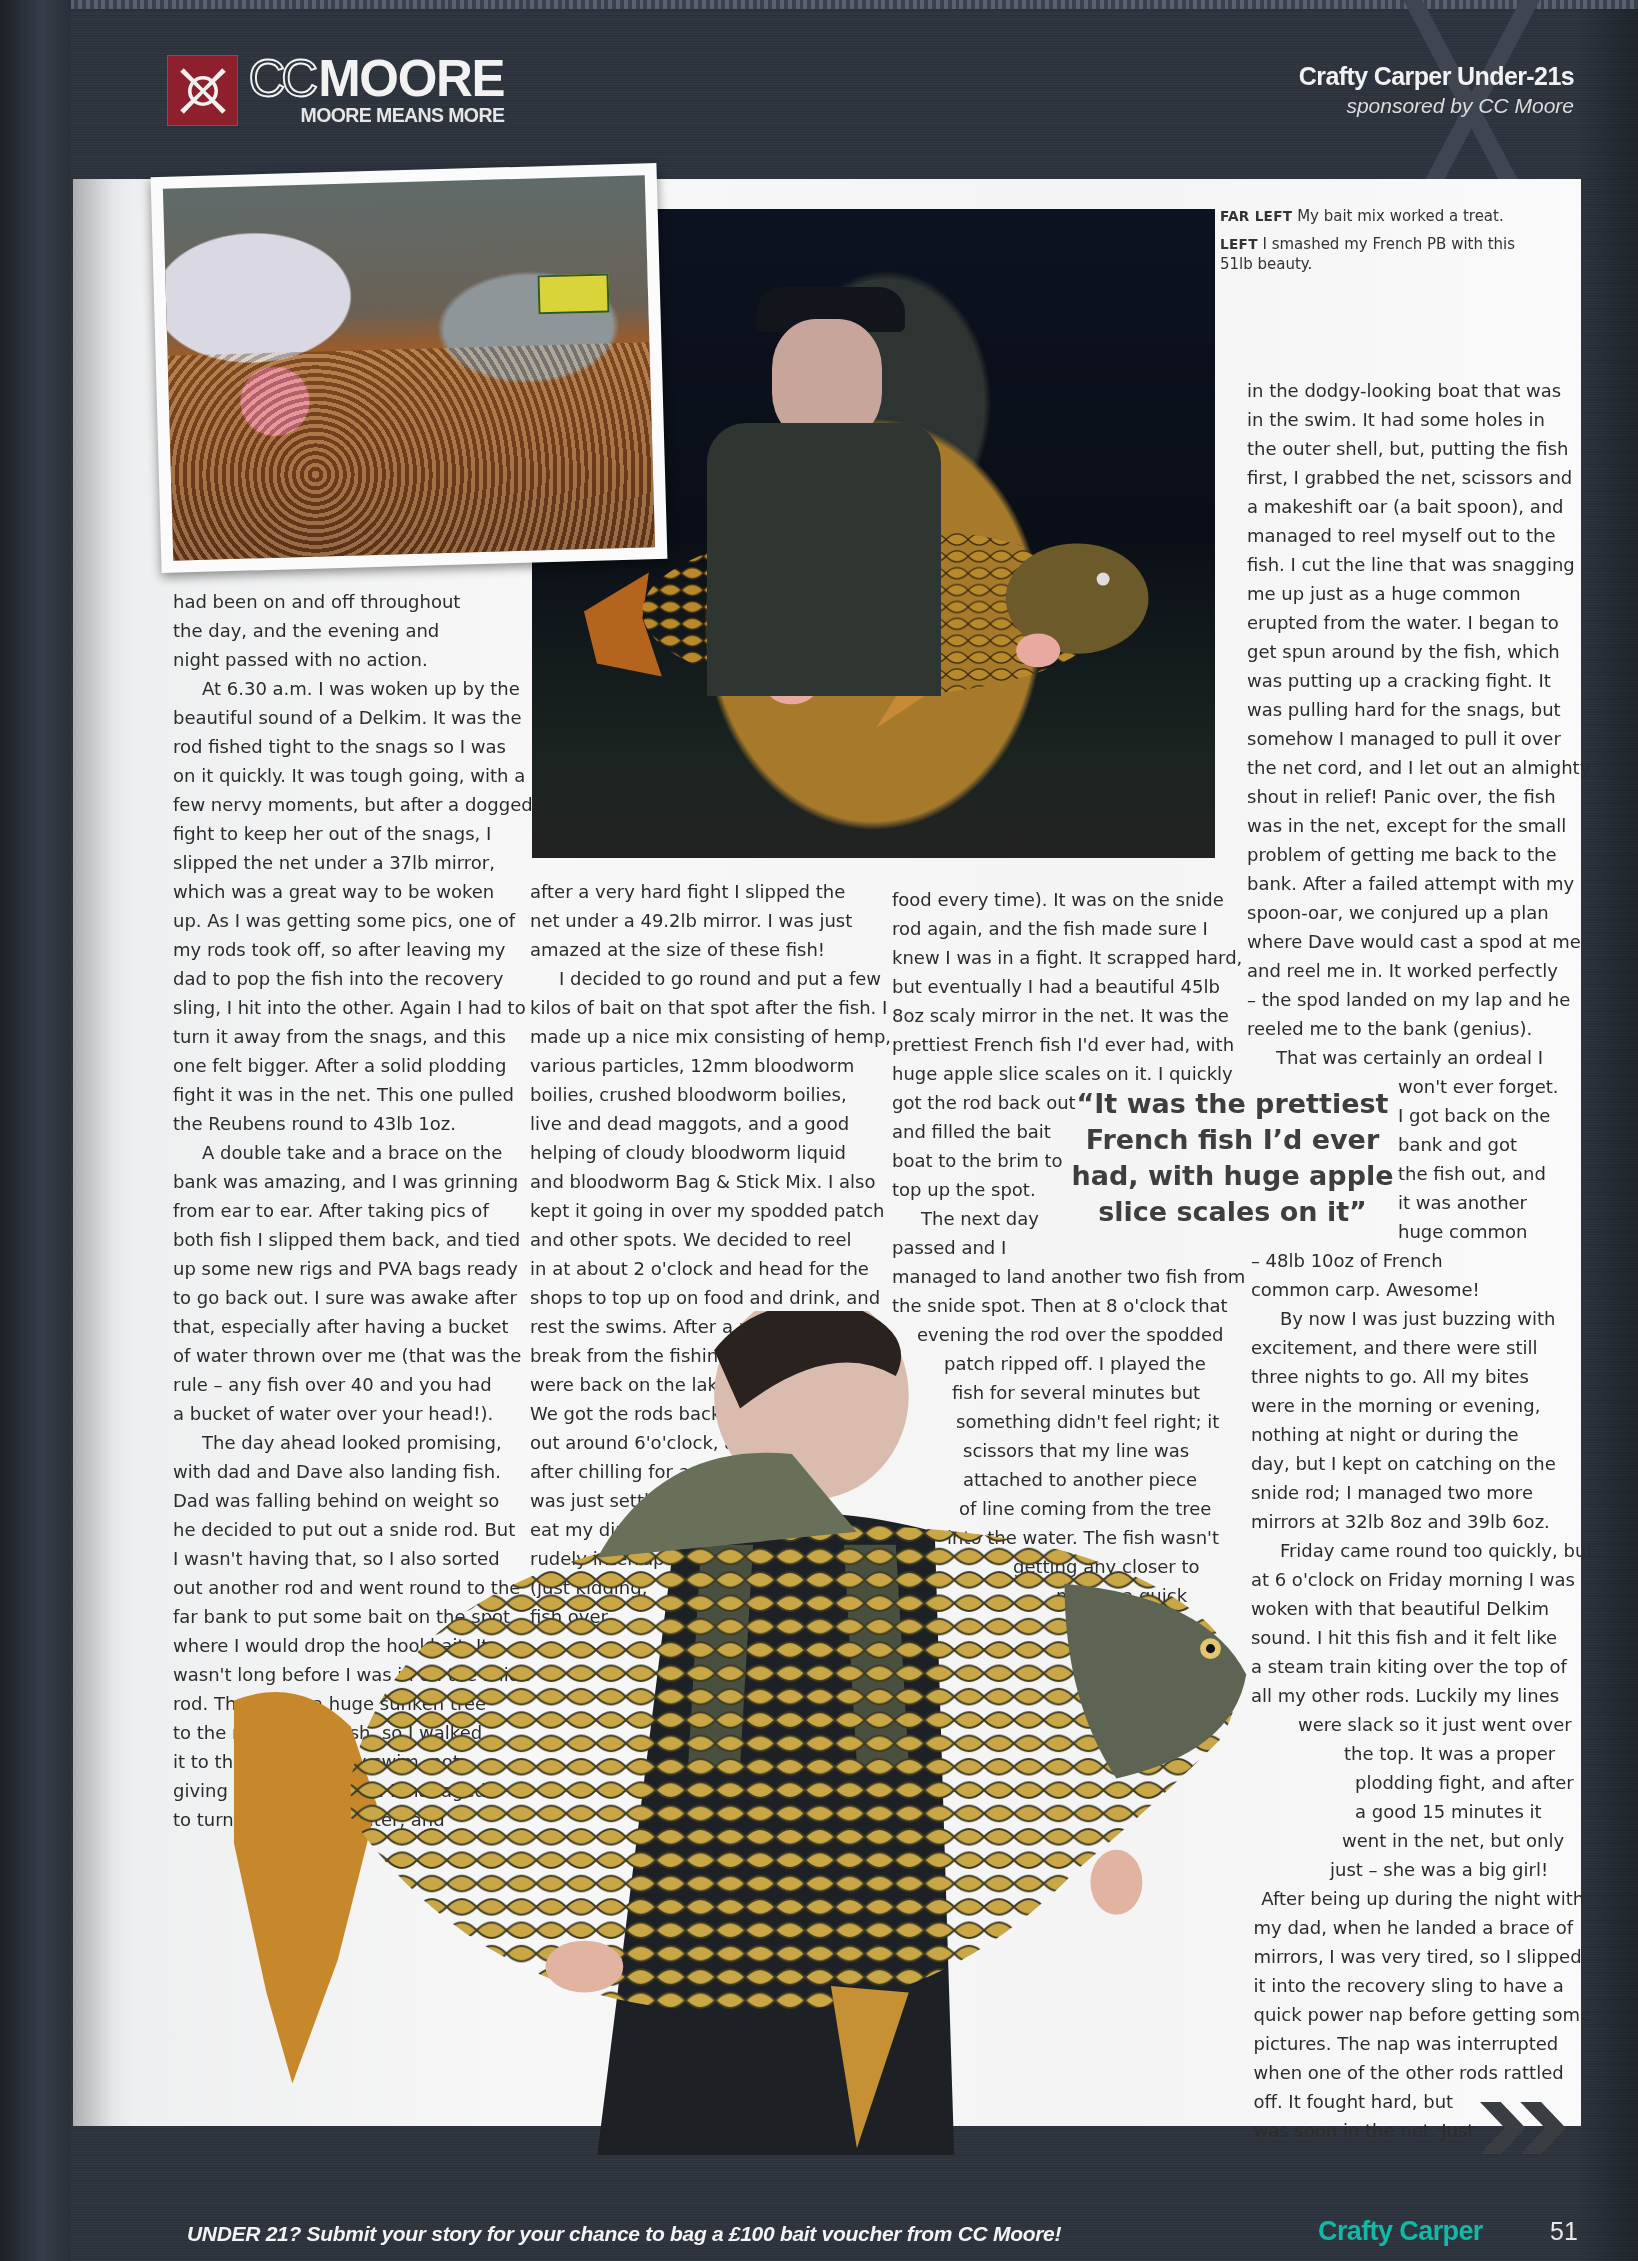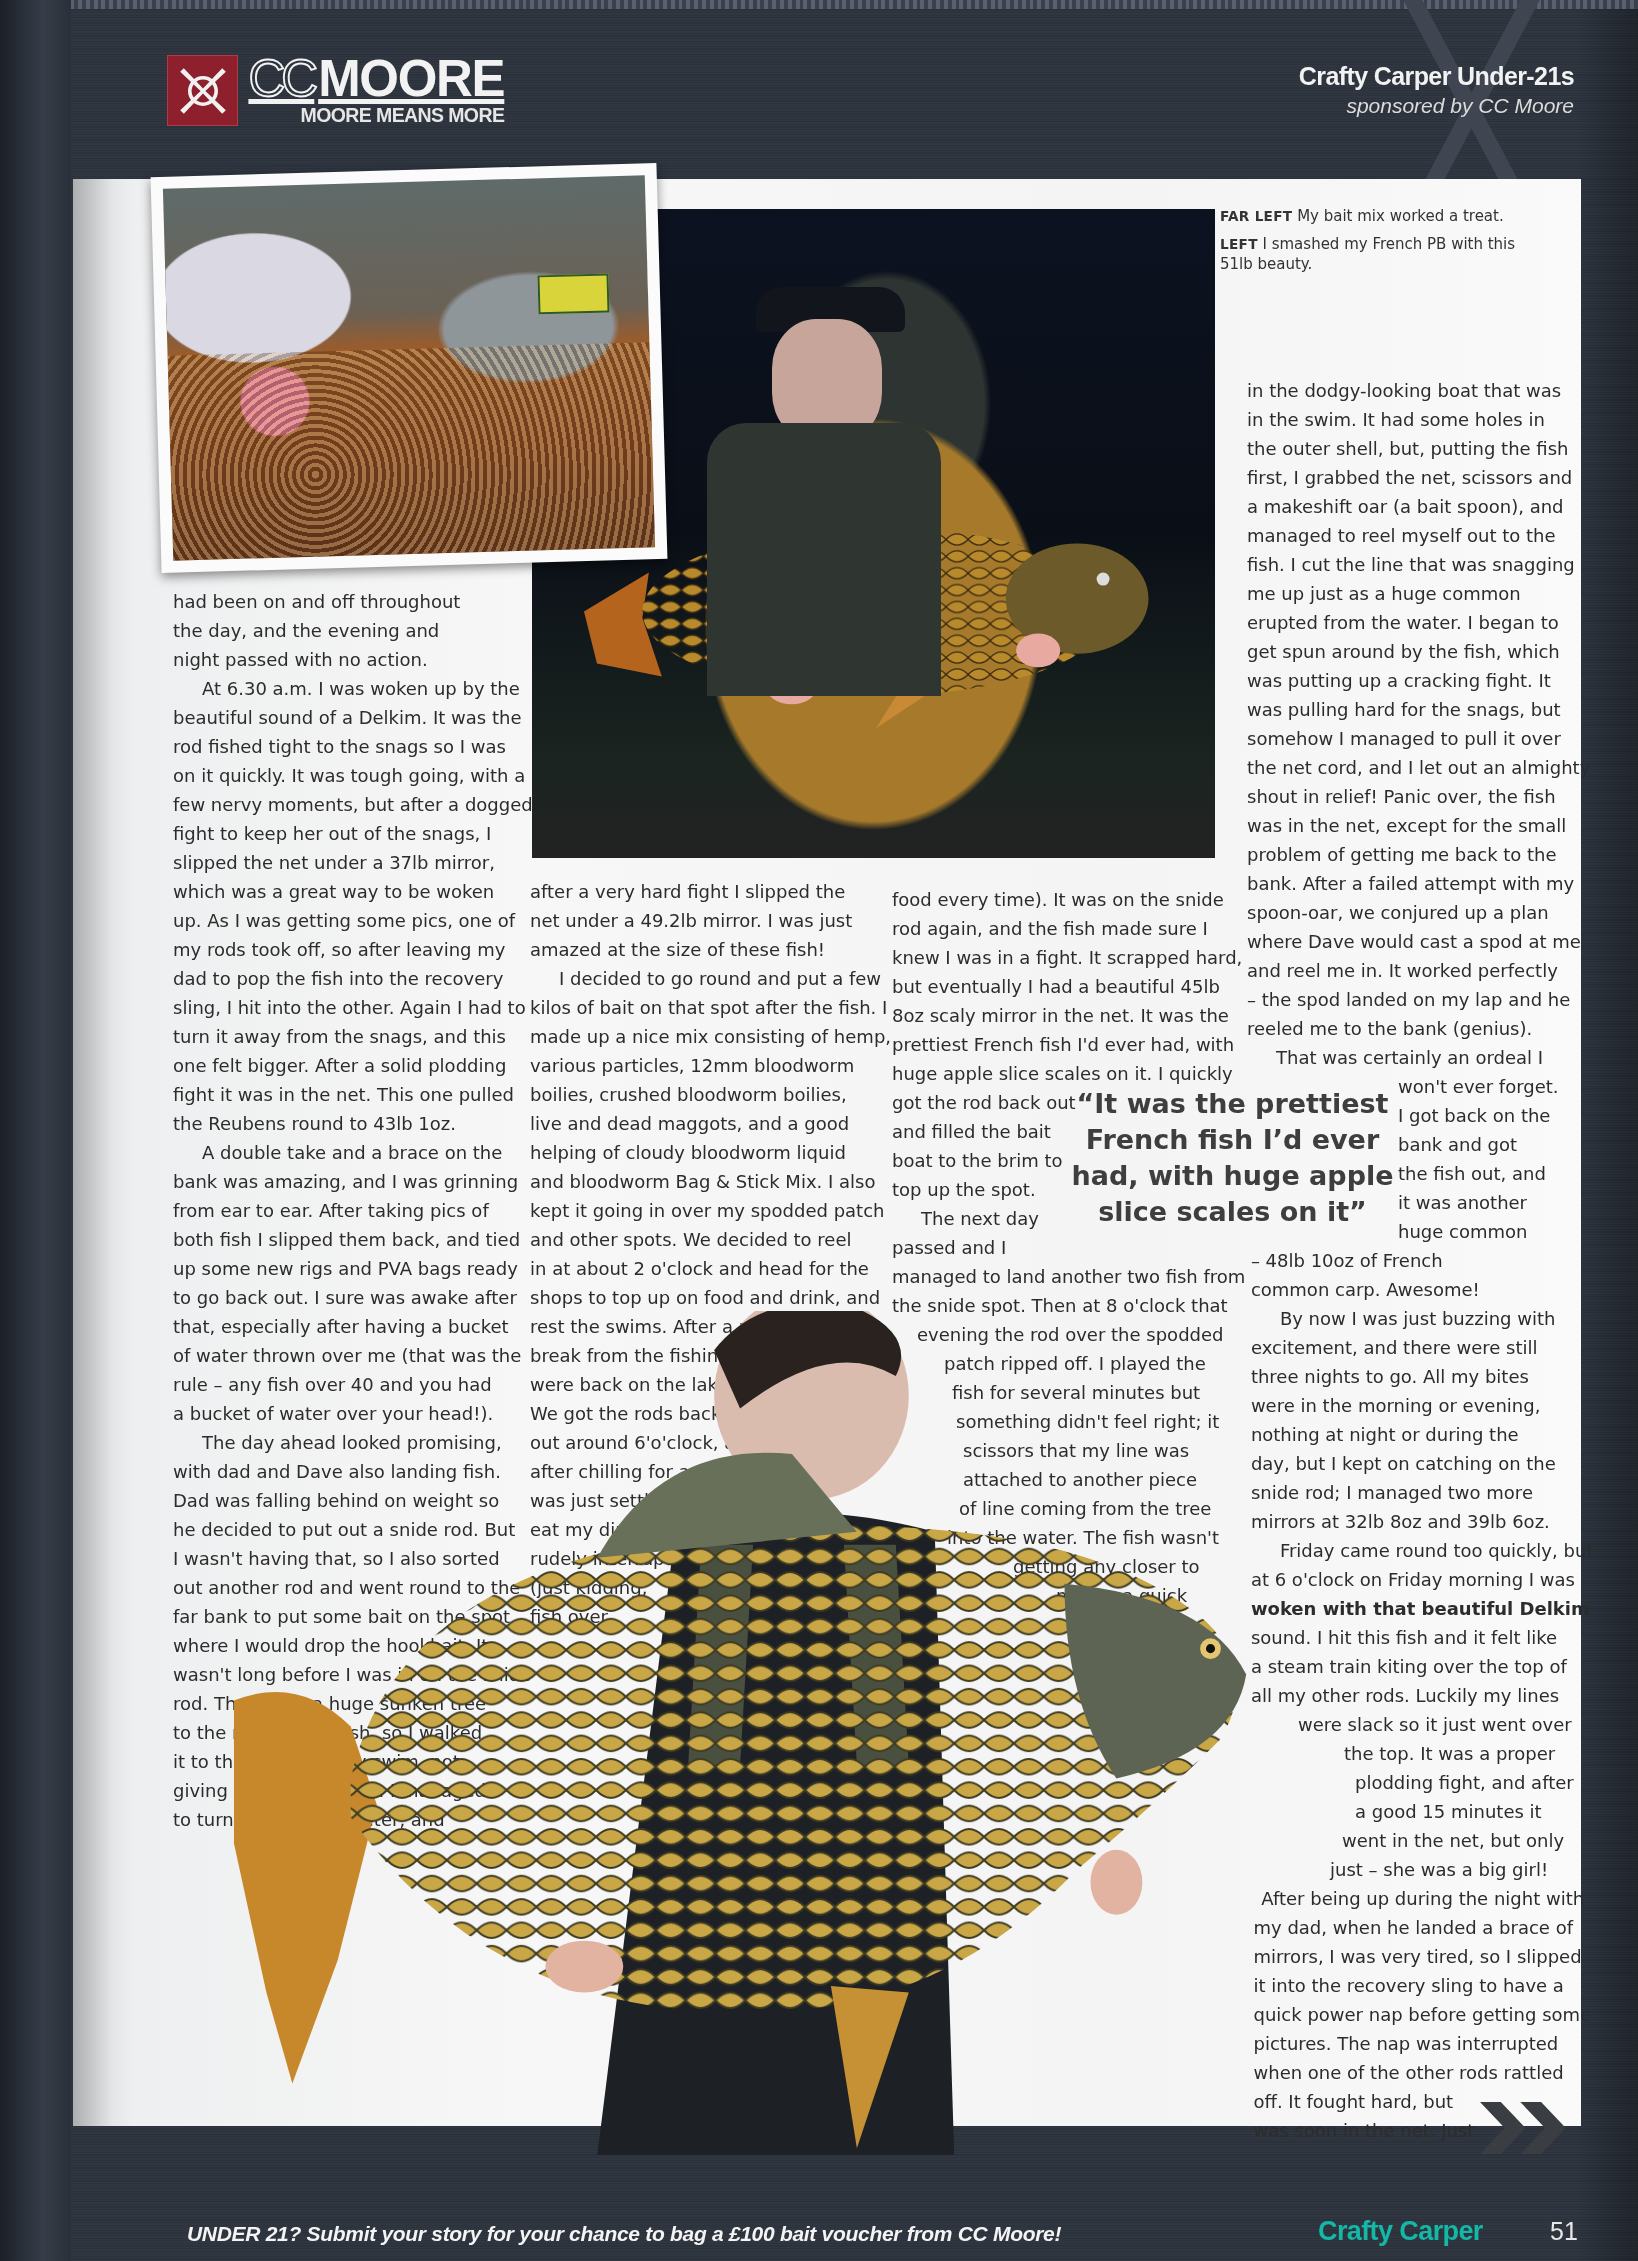--- a/index.html
+++ b/index.html
@@ -37,21 +37,21 @@
 
   
   .logo { position: absolute; left: 167px; top: 55px; display: flex; align-items: flex-start; }
   .logo-mark {
     width: 71px; height: 71px; background: #8e1f2c; position: relative;
     display: flex; align-items: center; justify-content: center;
     border: 1.3px solid #b23a48;
   }
   .logo-mark svg { width: 60px; height: 60px; }
   .logo-text { margin-left: 10.4px; display: flex; flex-direction: column; align-items: flex-end; }
-  .logo-brand { font-family: "Liberation Sans", sans-serif; font-weight: bold; color: #f2f2f2; font-size: 51px; line-height: 48px; letter-spacing: -1.3px; text-decoration: underline; }
+  .logo-brand { font-family: "Liberation Sans", sans-serif; font-weight: bold; color: #f2f2f2; font-size: 51px; line-height: 48px; letter-spacing: -1.3px; }
   .logo-brand .cc { font-weight: normal; color: transparent; -webkit-text-stroke: 1.9px #f2f2f2; letter-spacing: -3.9px; margin-right: 3.9px; }
   .logo-tag { font-family: "Liberation Sans", sans-serif; font-weight: bold; color: #e6e6e6; font-size: 19.5px; letter-spacing: -0.6px; margin-top: 1.3px; }
   .section-title { position: absolute; right: 65px; top: 62px; text-align: right; color: #f2f2f2; }
   .section-title .t1 { font-family: "Liberation Sans", sans-serif; font-weight: bold; font-size: 25px; letter-spacing: -0.6px; }
   .section-title .t2 { font-family: "Liberation Sans", sans-serif; font-style: italic; font-size: 21px; margin-top: 2.6px; color: #dcdcdc; }
 
   
   .page {
     position: absolute; left: 73px; top: 179px; width: 1508px; height: 1947px;
     background: linear-gradient(90deg, #d2d4d6 0, #eeeff0 4%, #f7f7f7 30%, #f4f4f4 70%, #fafafa 100%);
@@ -323,21 +323,21 @@
     <p class="ind" style="padding-left: 3.9px;">By now I was just buzzing with</p>
     <p style="padding-left: 3.9px;">excitement, and there were still</p>
     <p style="padding-left: 3.9px;">three nights to go. All my bites</p>
     <p style="padding-left: 3.9px;">were in the morning or evening,</p>
     <p style="padding-left: 3.9px;">nothing at night or during the</p>
     <p style="padding-left: 3.9px;">day, but I kept on catching on the</p>
     <p style="padding-left: 3.9px;">snide rod; I managed two more</p>
     <p style="padding-left: 3.9px;">mirrors at 32lb 8oz and 39lb 6oz.</p>
     <p class="ind" style="padding-left: 3.9px;">Friday came round too quickly, but</p>
     <p style="padding-left: 3.9px;">at 6 o'clock on Friday morning I was</p>
-    <p style="padding-left: 3.9px; font-weight: bold;">woken with that beautiful Delkim</p>
+    <p style="padding-left: 3.9px;">woken with that beautiful Delkim</p>
     <p style="padding-left: 3.9px;">sound. I hit this fish and it felt like</p>
     <p style="padding-left: 3.9px;">a steam train kiting over the top of</p>
     <p style="padding-left: 3.9px;">all my other rods. Luckily my lines</p>
     <p style="padding-left: 51px;">were slack so it just went over</p>
     <p style="padding-left: 97px;">the top. It was a proper</p>
     <p style="padding-left: 108px;">plodding fight, and after</p>
     <p style="padding-left: 108px;">a good 15 minutes it</p>
     <p style="padding-left: 95px;">went in the net, but only</p>
     <p style="padding-left: 83px;">just – she was a big girl!</p>
     <p style="padding-left: 14.3px;">After being up during the night with</p>

